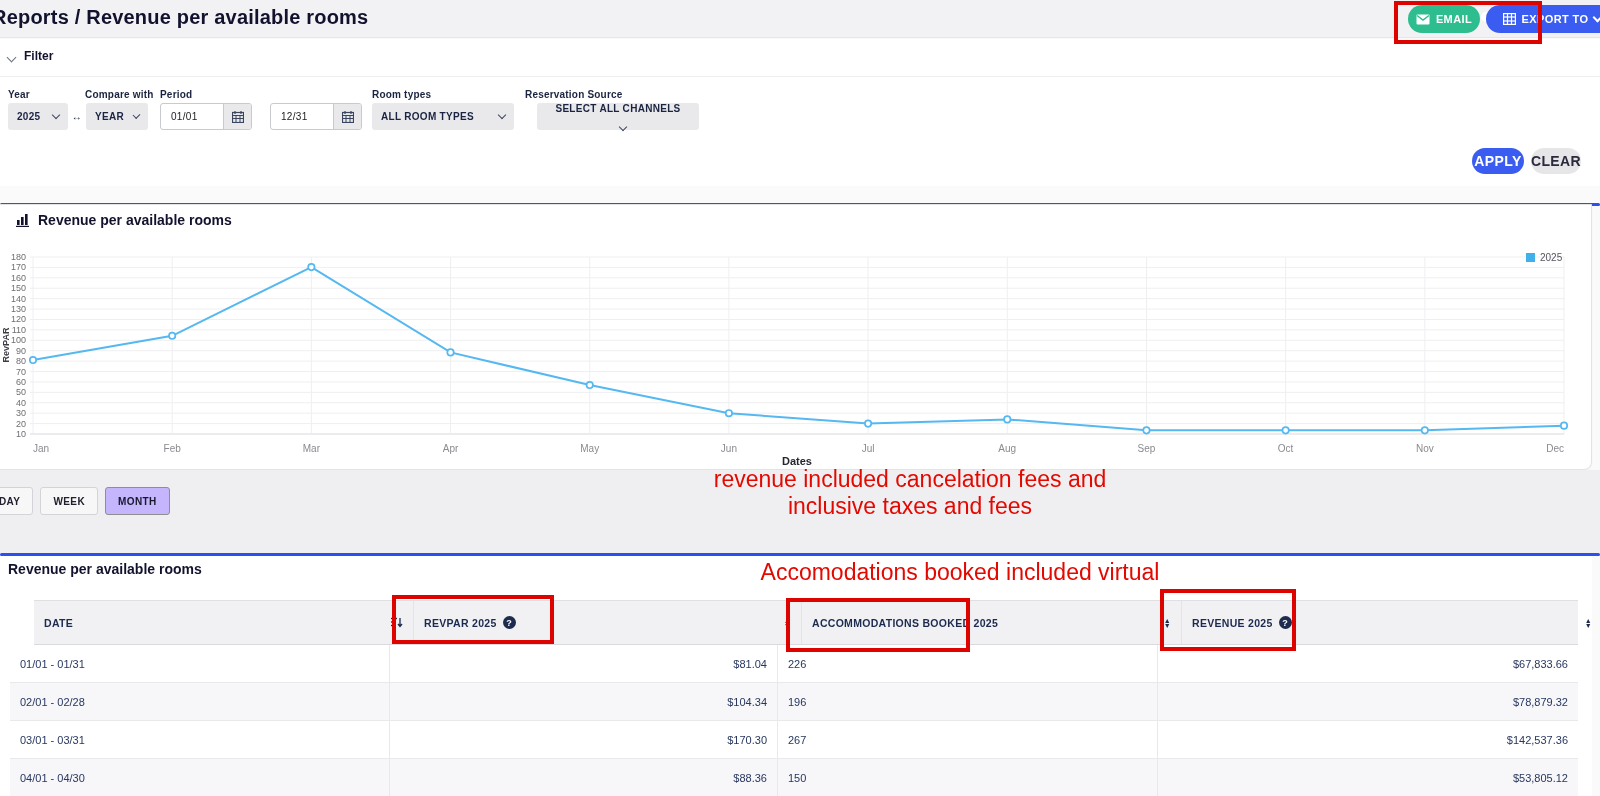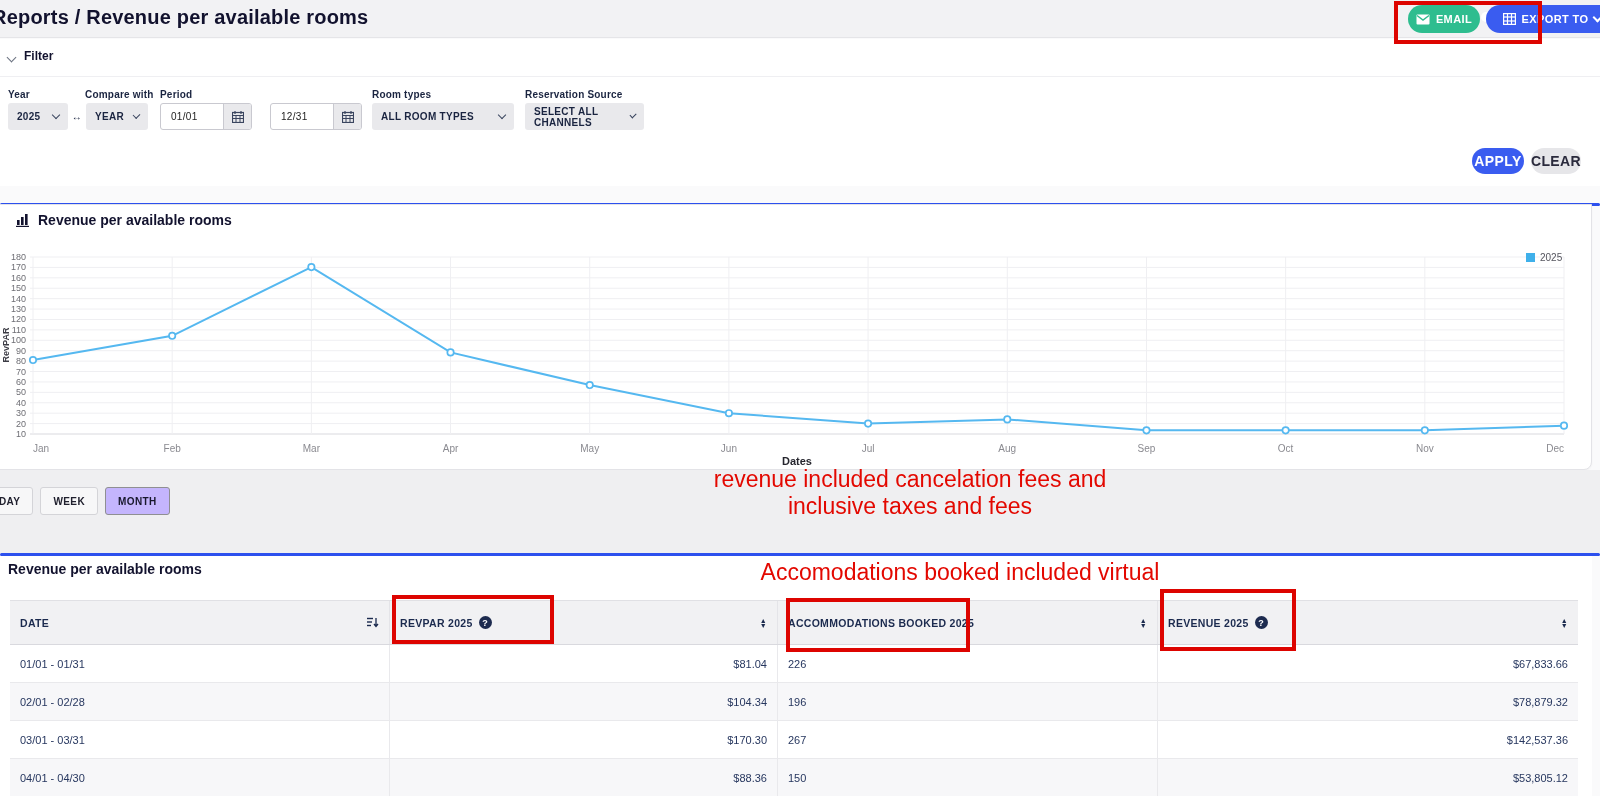--- a/index.html
+++ b/index.html
@@ -62,21 +62,21 @@
   .gran-btn { height:28px; padding:0 12px; display:flex; align-items:center; justify-content:center;
     font-size:10px; font-weight:bold; color:#20202e; letter-spacing:.4px; background:#f7f7f8;
     border:1px solid #d4d4d8; border-radius:3px; cursor:pointer; }
   .gran-btn.selected { background:#c4b5fd; border-color:#8f8f92; color:#17172c; }
   
   #blue-line-2 { position:absolute; left:0; top:553px; width:1600px; height:3px; background:#2c50ee; border-radius:2px; }
   #table-card { position:absolute; left:-10px; top:556px; width:1602px; height:240px; background:#ffffff; }
   #table-title { position:absolute; left:8px; top:561px; font-size:14px; font-weight:bold; color:#12122e; }
   #rtable { position:absolute; left:10px; top:600px; width:1568px; font-size:11px; }
   .thead { display:grid; grid-template-columns:380px 388px 380px 420px; background:#f1f1f3;
-    border-top:1px solid #e0e0e4; border-bottom:1px solid #d9d9de; height:45px; }
+    border-top:1px solid #e0e0e4; border-bottom:1px solid #d9d9de; height:45px;margin-left:24px; }
   .th { display:flex; align-items:center; justify-content:space-between; padding:0 10px;
     font-weight:bold; font-size:10.5px; color:#1b2a4e; letter-spacing:.3px; border-right:1px solid #e4e4e8; cursor:pointer; }
   .th:last-child { border-right:none; }
   .th-label { display:flex; align-items:center; gap:6px; }
   .help-dot { width:13px; height:13px; border-radius:50%; background:#1d2b4f; color:#fff;
     font-size:9px; font-weight:bold; display:inline-flex; align-items:center; justify-content:center; }
   .sort-both { display:flex; flex-direction:column; line-height:5px; font-size:7px; color:#1b2a4e; }
   .trow { display:grid; grid-template-columns:380px 388px 380px 420px; height:38px;
     border-bottom:1px solid #e9e9ec; color:#27375f; }
   .trow:nth-child(even) { background:#f7f7f9; }
@@ -165,21 +165,21 @@
         <line x1="8" y1="4.5" x2="8" y2="11.5" stroke="#3a455f" stroke-width="1"></line>
       </svg>
     </span>
   </div>
 
   <div class="control select" style="left:372px; width:142px;">
     <span>ALL ROOM TYPES</span>
     <span class="sel-caret"></span>
   </div>
 
-  <div class="control select" style="left:525px; width:119px;">
+  <div class="control select" style="left:537px; width:162px;flex-direction:column;">
     <span>SELECT ALL CHANNELS</span>
     <span class="sel-caret"></span>
   </div>
 </div>
 
 <button class="pill" id="apply-btn">
   <span class="btn-txt">APPLY</span>
 </button>
 <button class="pill" id="clear-btn">
   <span class="btn-txt" style="color:#2a2a3c;">CLEAR</span>

